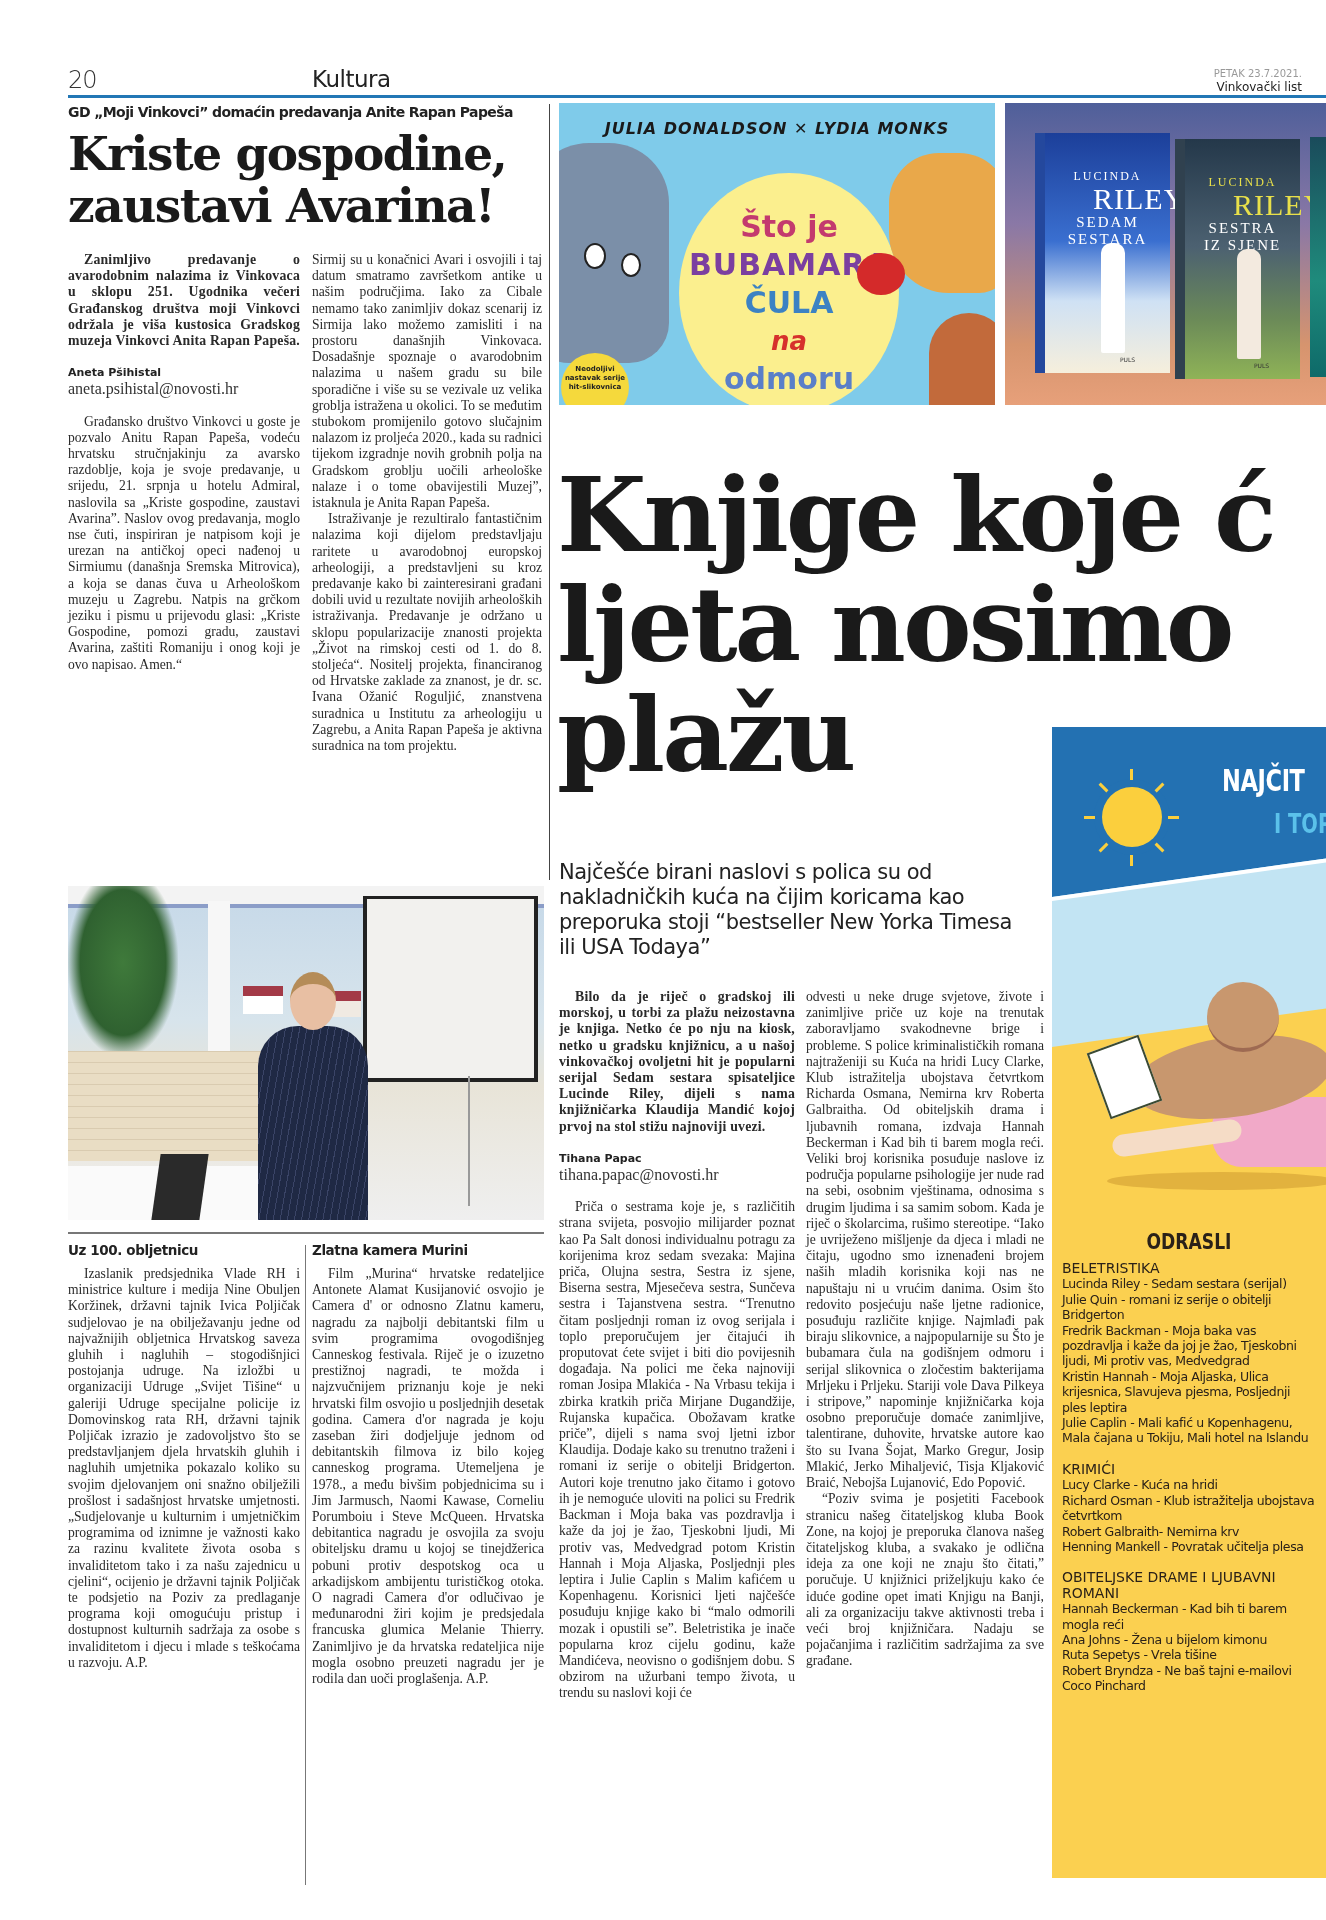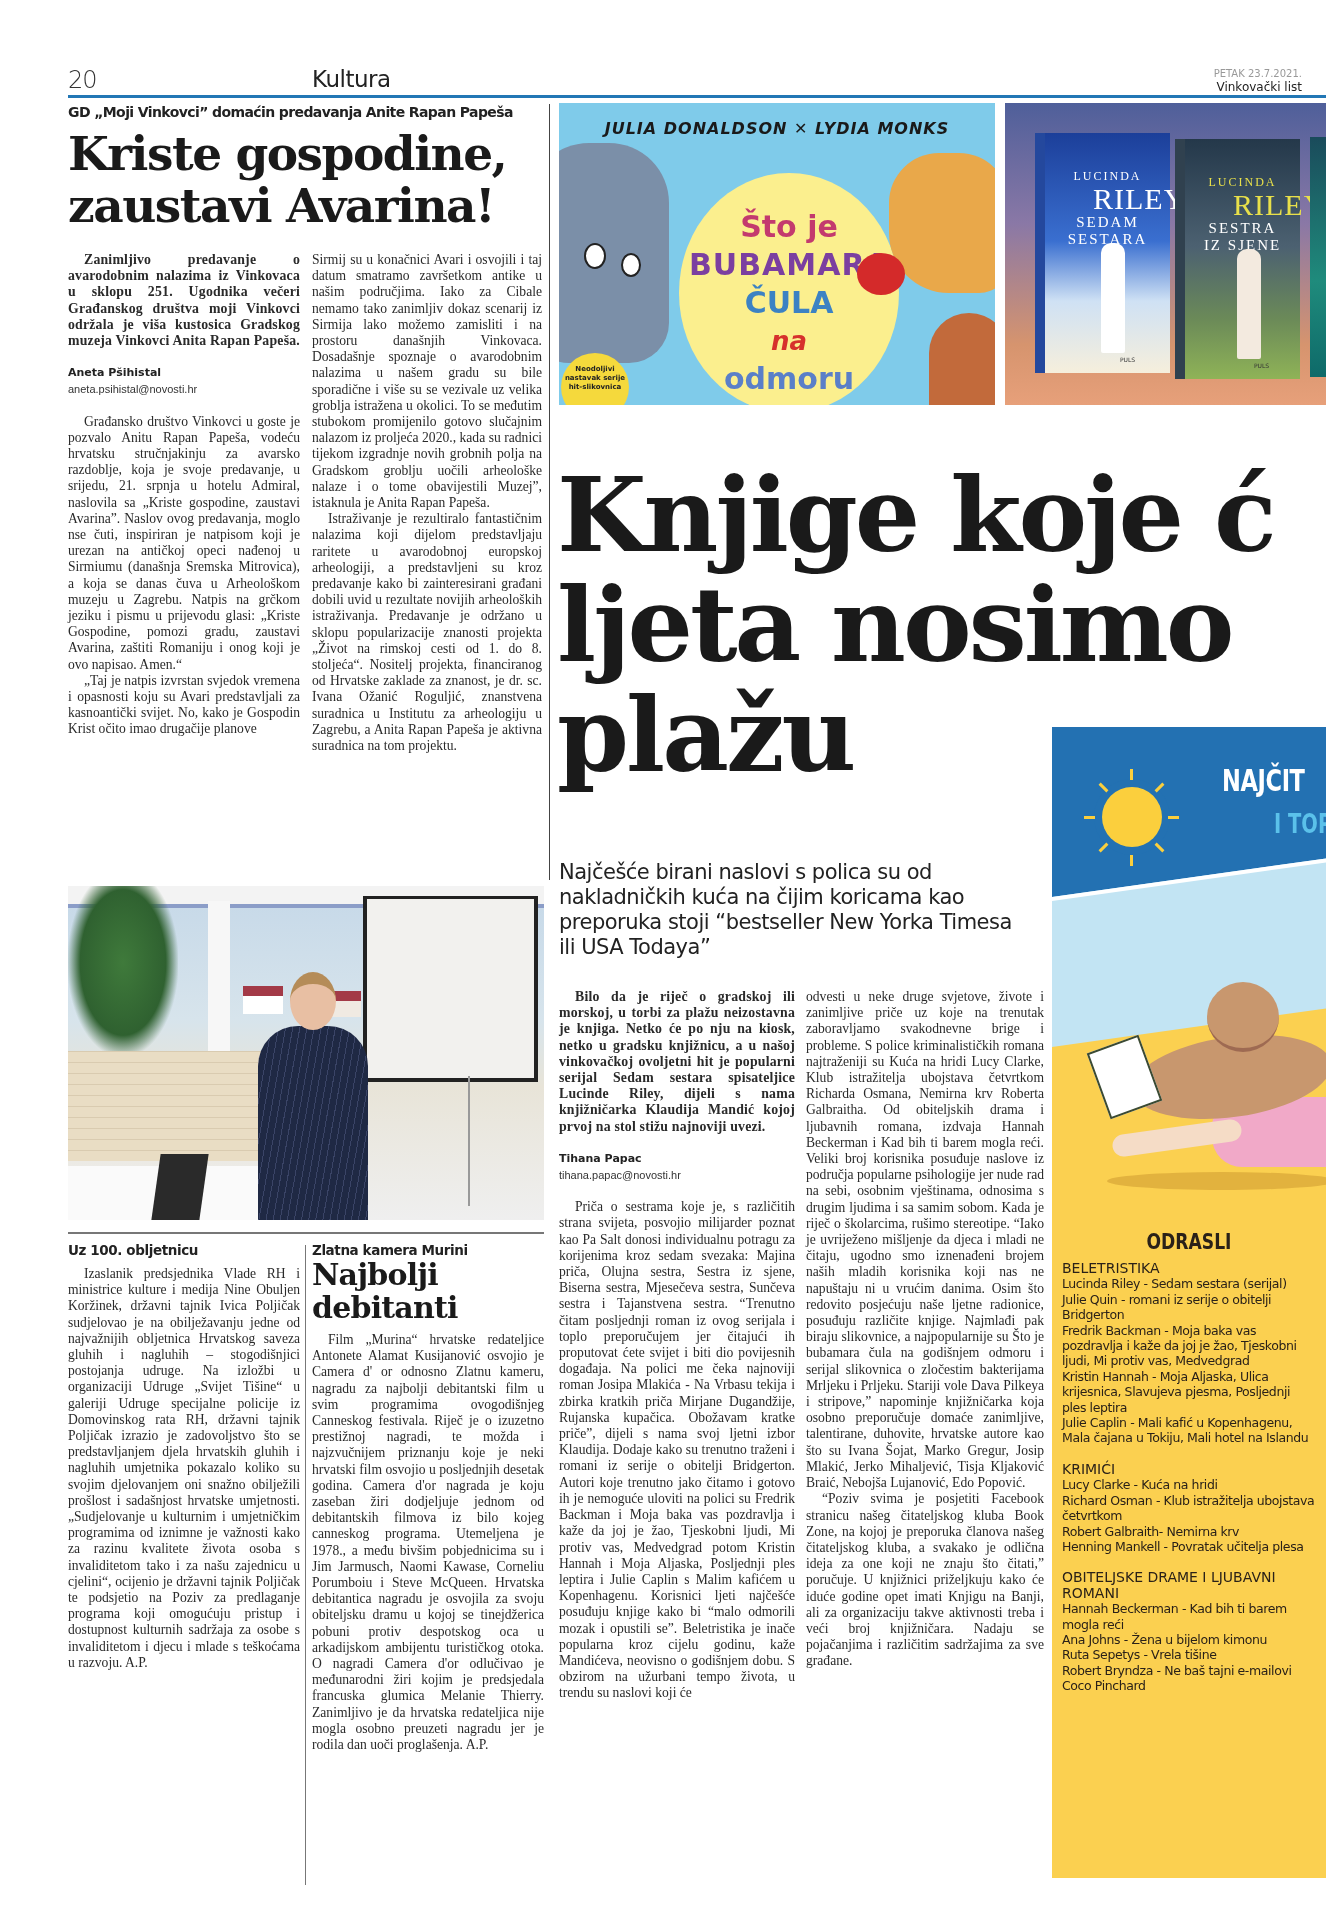--- a/index.html
+++ b/index.html
@@ -18,21 +18,21 @@
   
   .kicker { left: 68px; top: 104px; font-family: "DejaVu Sans", sans-serif; font-size: 14px; font-weight: bold; color: #222; letter-spacing: -0.6px; }
   .headline1 { left: 68px; top: 128px; width: 480px; font-family: "DejaVu Serif", serif; font-weight: bold; font-size: 47px; line-height: 52px; color: #1a1a1a; letter-spacing: -1.5px; }
   .vrule-a1 { left: 549px; top: 104px; width: 1px; height: 776px; background: #444; }
 
   .col { font-family: "Liberation Serif", serif; font-size: 13.6px; line-height: 16.2px; text-align: justify; color: #2a2a2a; hyphens: auto; }
   .col p { text-indent: 16px; }
   .col p.noindent { text-indent: 0; }
   .lead { font-weight: bold; font-size: 13.8px; letter-spacing: 0.2px; }
   .byline { font-family: "DejaVu Sans", sans-serif; font-size: 11px; font-weight: bold; color: #222; margin-top: 16px; text-indent: 0 !important; }
-  .email { font-family: Liberation Sans, sans-serif; font-size: 11px; color: #333; text-indent: 0 !important; margin-bottom: 16px; }
+  .email { font-family: Liberation Serif, serif; font-size: 16px; color: #333; text-indent: 0 !important; margin-bottom: 16px; }
 
   .a1c1 { left: 68px; top: 252px; width: 232px; }
   .a1c2 { left: 312px; top: 252px; width: 230px; }
 
   
   .photo { left: 68px; top: 886px; width: 476px; height: 334px; overflow: hidden; background: linear-gradient(180deg,#c5d8e8 0%,#d7e4ec 40%,#e8e4d8 60%,#efefef 100%); }
   .photo .tree { position:absolute; left:0; top:0; width:110px; height:170px; background: radial-gradient(ellipse at 50% 45%, #3f7a3b 0%, #2f6130 55%, rgba(47,97,48,0) 72%); }
   .photo .pillar { position:absolute; left:140px; top:15px; width:22px; height:150px; background:#f7f7f7; }
   .photo .ceiling { position:absolute; left:0; top:0; width:476px; height:22px; background:#f3f3f3; border-bottom:4px solid #8b9dc8; }
   .photo .wall { position:absolute; left:0; top:165px; width:230px; height:110px; background: repeating-linear-gradient(0deg,#e9ddc4 0 10px,#d9cbb0 10px 11px); }
@@ -121,21 +121,20 @@
 
 <div class="abs kicker">GD „Moji Vinkovci” domaćin predavanja Anite Rapan Papeša</div>
 <h1 class="abs headline1">Kriste gospodine, zaustavi Avarina!</h1>
 <div class="abs vrule-a1"></div>
 
 <div class="abs col a1c1">
   <p class="lead">Zanimljivo predavanje o avarodobnim nalazima iz Vinkovaca u sklopu 251. Ugodnika večeri Građanskog društva moji Vinkovci održala je viša kustosica Gradskog muzeja Vinkovci Anita Rapan Papeša.</p>
   <p class="byline">Aneta Pšihistal</p>
   <p class="email">aneta.psihistal@novosti.hr</p>
   <p>Građansko društvo Vinkovci u goste je pozvalo Anitu Rapan Papeša, vodeću hrvatsku stručnjakinju za avarsko razdoblje, koja je svoje predavanje, u srijedu, 21. srpnja u hotelu Admiral, naslovila sa „Kriste gospodine, zaustavi Avarina”. Naslov ovog predavanja, moglo nse čuti, inspiriran je natpisom koji je urezan na antičkoj opeci nađenoj u Sirmiumu (današnja Sremska Mitrovica), a koja se danas čuva u Arheološkom muzeju u Zagrebu. Natpis na grčkom jeziku i pismu u prijevodu glasi: „Kriste Gospodine, pomozi gradu, zaustavi Avarina, zaštiti Romaniju i onog koji je ovo napisao. Amen.“</p>
-  <p>„Taj je natpis izvrstan svjedok vremena i opasnosti koju su Avari predstavljali za kasnoantički svijet. No, kako je Gospodin Krist očito imao drugačije planove</p>
 </div>
 <div class="abs col a1c2">
   <p class="noindent">Sirmij su u konačnici Avari i osvojili i taj datum smatramo završetkom antike u našim područjima. Iako za Cibale nemamo tako zanimljiv dokaz scenarij iz Sirmija lako možemo zamisliti i na prostoru današnjih Vinkovaca. Dosadašnje spoznaje o avarodobnim nalazima u našem gradu su bile sporadične i više su se vezivale uz velika groblja istražena u okolici. To se međutim stubokom promijenilo gotovo slučajnim nalazom iz proljeća 2020., kada su radnici tijekom izgradnje novih grobnih polja na Gradskom groblju uočili arheološke nalaze i o tome obavijestili Muzej”, istaknula je Anita Rapan Papeša.</p>
   <p>Istraživanje je rezultiralo fantastičnim nalazima koji dijelom predstavljaju raritete u avarodobnoj europskoj arheologiji, a predstavljeni su kroz predavanje kako bi zainteresirani građani dobili uvid u rezultate novijih arheoloških istraživanja. Predavanje je održano u sklopu popularizacije znanosti projekta „Život na rimskoj cesti od 1. do 8. stoljeća“. Nositelj projekta, financiranog od Hrvatske zaklade za znanost, je dr. sc. Ivana Ožanić Roguljić, znanstvena suradnica u Institutu za arheologiju u Zagrebu, a Anita Rapan Papeša je aktivna suradnica na tom projektu.</p>
 </div>
 
 <div class="abs photo" title="Anita Rapan Papeša na predavanju">
   <div class="ceiling"></div>
   <div class="tree"></div>
   <div class="house"></div>
@@ -155,21 +154,20 @@
 
 <div class="abs a2">
   <div class="kicker2">Uz 100. obljetnicu</div>
   <div class="col">
     <p>Izaslanik predsjednika Vlade RH i ministrice kulture i medija Nine Obuljen Koržinek, državni tajnik Ivica Poljičak sudjelovao je na obilježavanju jedne od najvažnijih obljetnica Hrvatskog saveza gluhih i nagluhih – stogodišnjici postojanja udruge. Na izložbi u organizaciji Udruge „Svijet Tišine“ u galeriji Udruge specijalne policije iz Domovinskog rata RH, državni tajnik Poljičak izrazio je zadovoljstvo što se predstavljanjem djela hrvatskih gluhih i nagluhih umjetnika pokazalo koliko su svojim djelovanjem oni snažno obilježili prošlost i sadašnjost hrvatske umjetnosti. „Sudjelovanje u kulturnim i umjetničkim programima od iznimne je važnosti kako za razinu kvalitete života osoba s invaliditetom tako i za našu zajednicu u cjelini“, ocijenio je državni tajnik Poljičak te podsjetio na Poziv za predlaganje programa koji omogućuju pristup i dostupnost kulturnih sadržaja za osobe s invaliditetom i djecu i mlade s teškoćama u razvoju. A.P.</p>
   </div>
 </div>
 
 <div class="abs a3">
   <div class="kicker2">Zlatna kamera Murini</div>
-  <h2 class="hl2">Najbolji debitanti</h2>
   <div class="col">
     <p>Film „Murina“ hrvatske redateljice Antonete Alamat Kusijanović osvojio je Camera d' or odnosno Zlatnu kameru, nagradu za najbolji debitantski film u svim programima ovogodišnjeg Canneskog festivala. Riječ je o izuzetno prestižnoj nagradi, te možda i najzvučnijem priznanju koje je neki hrvatski film osvojio u posljednjih desetak godina. Camera d'or nagrada je koju zaseban žiri dodjeljuje jednom od debitantskih filmova iz bilo kojeg canneskog programa. Utemeljena je 1978., a među bivšim pobjednicima su i Jim Jarmusch, Naomi Kawase, Corneliu Porumboiu i Steve McQueen. Hrvatska debitantica nagradu je osvojila za svoju obiteljsku dramu u kojoj se tinejdžerica pobuni protiv despotskog oca u arkadijskom ambijentu turističkog otoka. O nagradi Camera d'or odlučivao je međunarodni žiri kojim je predsjedala francuska glumica Melanie Thierry. Zanimljivo je da hrvatska redateljica nije mogla osobno preuzeti nagradu jer je rodila dan uoči proglašenja. A.P.</p>
   </div>
 </div>
 
 <div class="abs img-book1">
   <div class="sun"></div>
   <div class="elephant"></div>
   <div class="eyeL"></div>
   <div class="eyeR"></div>

